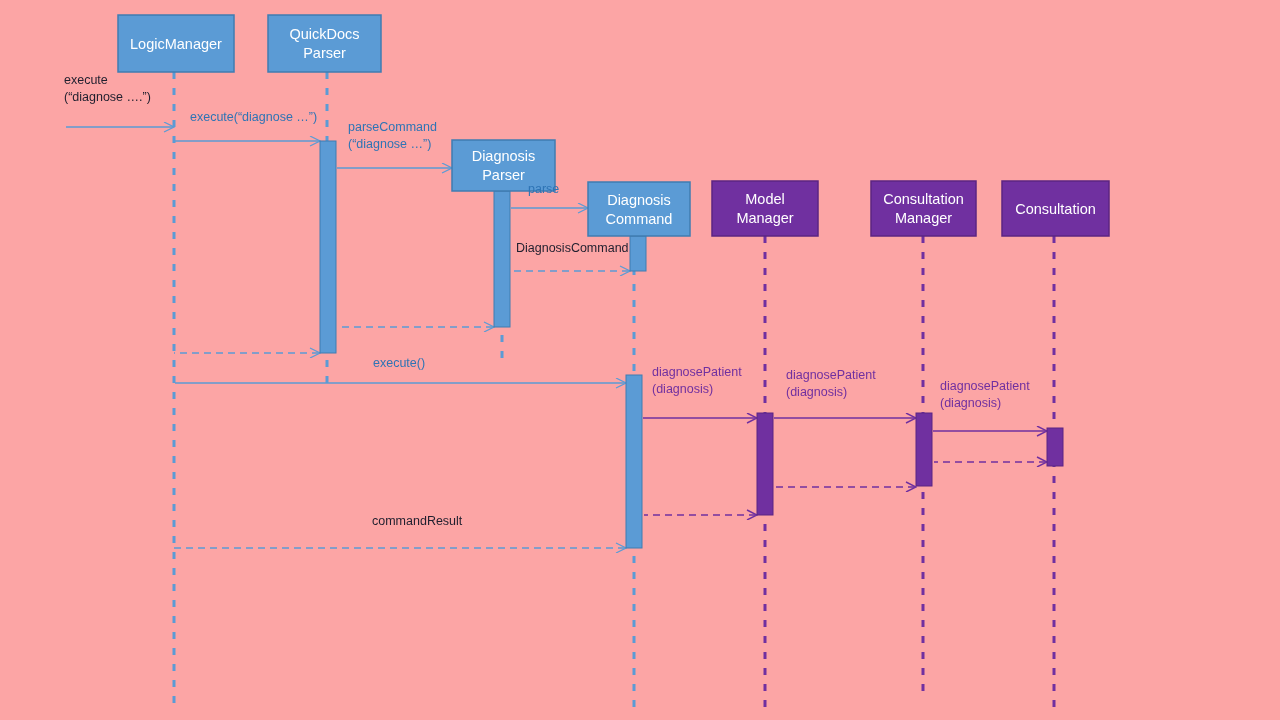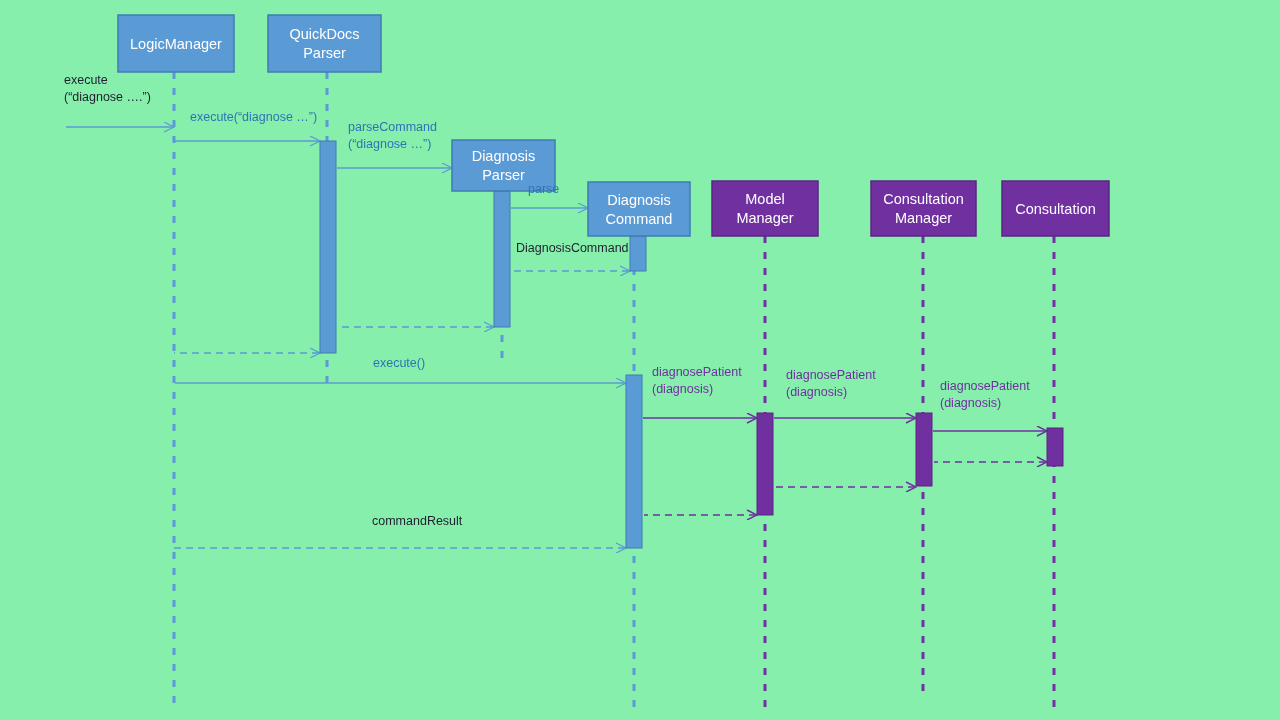--- a/index.html
+++ b/index.html
@@ -7,21 +7,21 @@
     padding: 0;
     background: #ffffff;
   }
   body {
     font-family: "Liberation Sans", sans-serif;
   }
   #canvas {
     position: relative;
     width: 1280px;
     height: 720px;
-    background: #86efac;
+    background: #fca5a5;
     overflow: hidden;
   }
   svg#diagram {
     position: absolute;
     left: 0;
     top: 0;
     width: 1280px;
     height: 720px;
   }
   .part-box-label {

